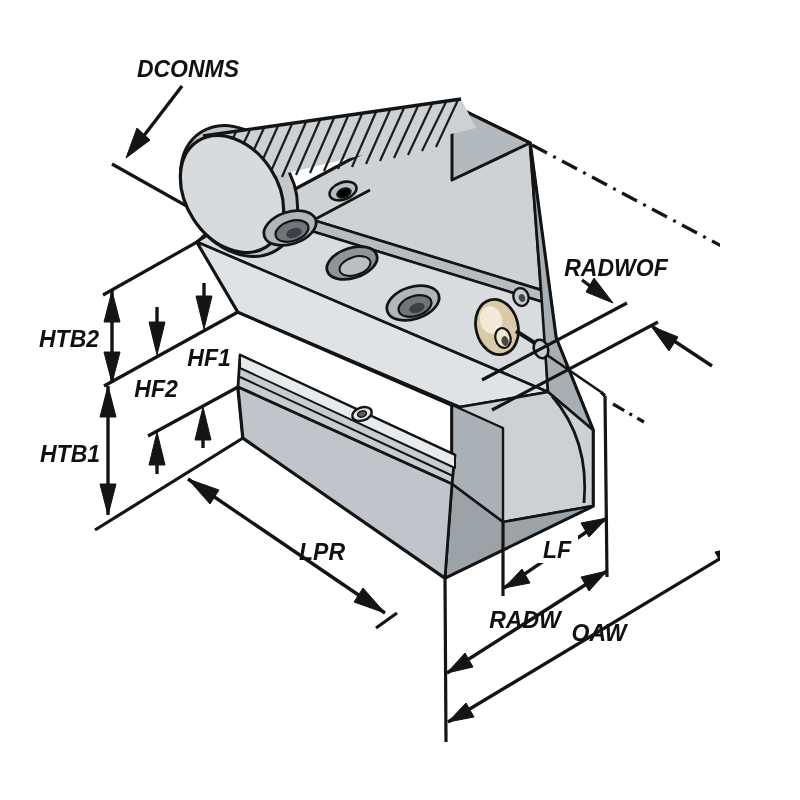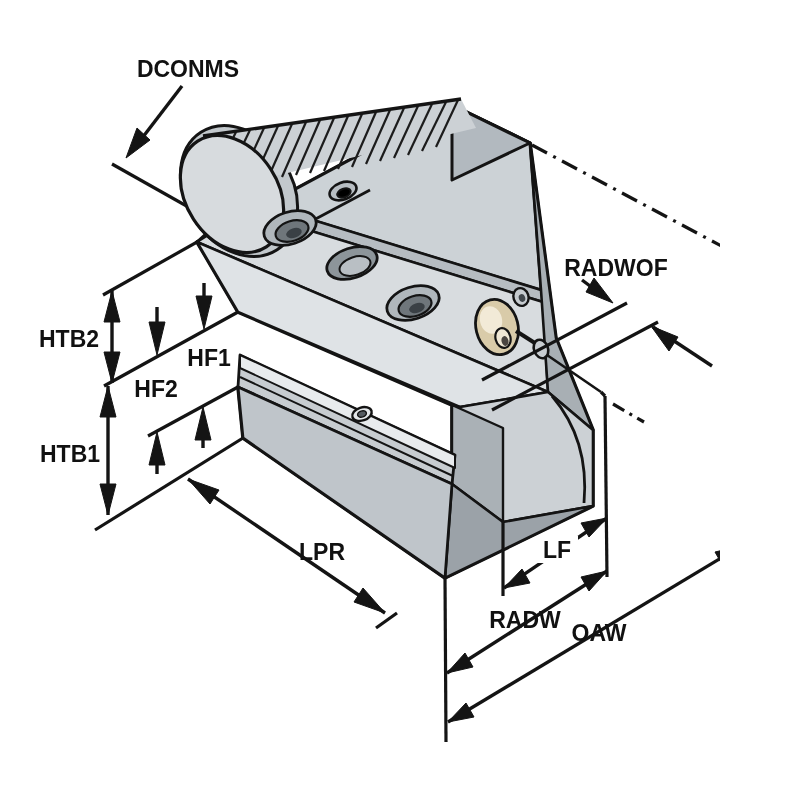--- a/index.html
+++ b/index.html
@@ -1,17 +1,17 @@
 <!DOCTYPE html>
 <html><head>
 <meta charset="utf-8">
 <style>
   html,body{margin:0;padding:0;background:#ffffff;}
   .stage{position:relative;width:720px;height:800px;background:#fff;overflow:hidden;
-         font-family:"Liberation Sans", sans-serif;}
+         font-family:"Liberation Sans", sans-serif;font-style:italic;}
   svg{display:block}
   text.dim{font-family:"Liberation Sans", sans-serif;font-weight:bold;font-size:23px;
            fill:#111;text-anchor:middle;}
 </style>
 </head>
 <body>
 
 <div class="stage">
 <svg width="800" height="800" viewBox="0 0 800 800">
 

